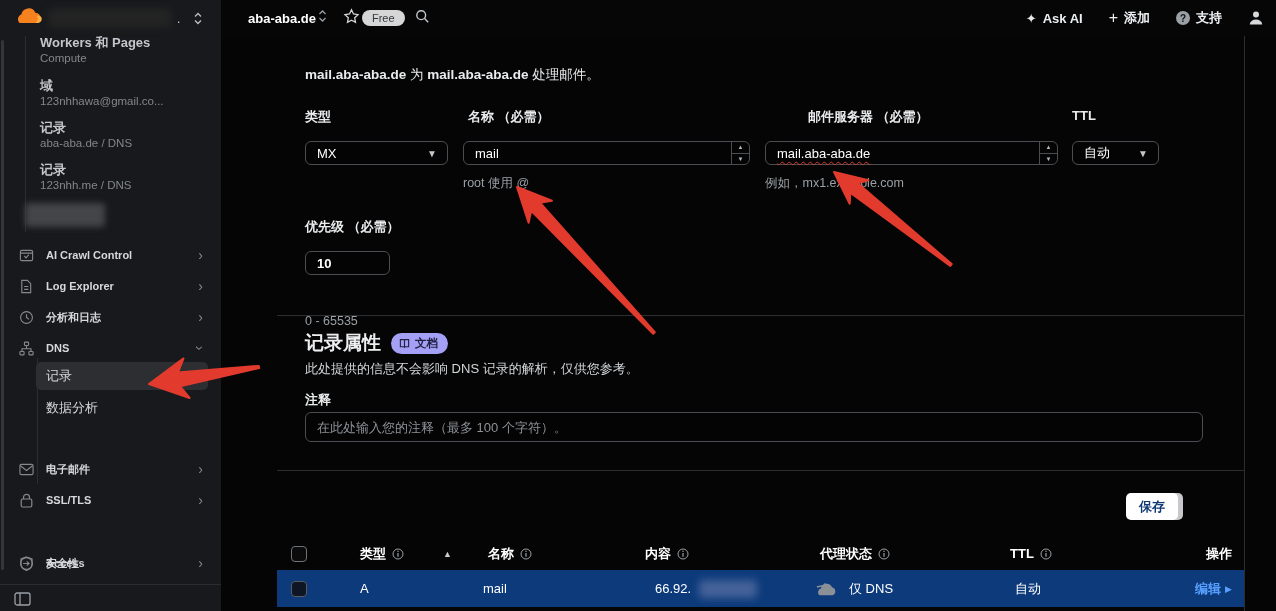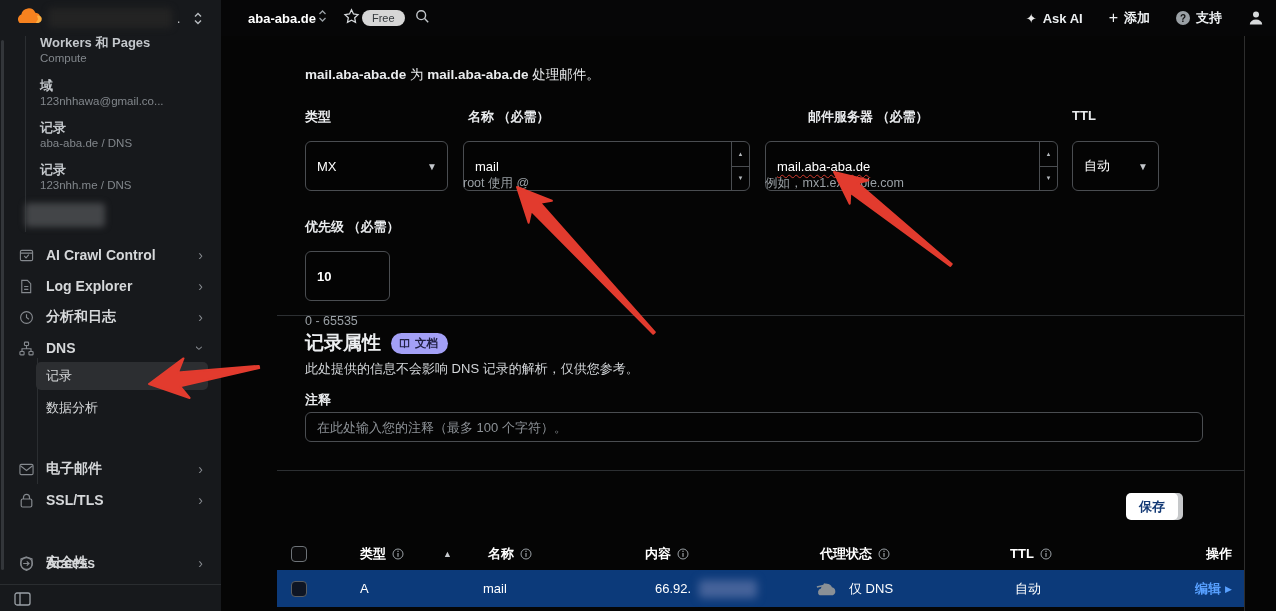--- a/index.html
+++ b/index.html
@@ -25,38 +25,38 @@
   
   .sidebar { position:absolute; left:0; top:36px; width:221px; height:575px; background:#17191c; z-index:5; }
   .side-scroll { position:absolute; left:1px; top:4px; width:3px; height:530px; background:#33363a; border-radius:2px; }
   .hist-guide { position:absolute; left:25px; top:0px; width:1px; height:196px; background:#2b2e31; }
   .hist { position:absolute; left:40px; width:170px; }
   .hist-title { font-size:13px; color:#c3c7cb; font-weight:bold; line-height:15px; }
   .hist-sub { font-size:11.5px; color:#82878c; margin-top:2px; white-space:nowrap; }
   .hist-blur { position:absolute; left:25px; top:167px; width:80px; height:24px; background:#434548; border-radius:4px; filter:blur(3px); }
   .side-item { position:absolute; left:8px; width:205px; height:28px; display:flex; align-items:center; gap:12px; padding-left:10px; border-radius:5px; cursor:pointer; }
   .side-icon { width:16px; display:flex; justify-content:center; color:#85898e; }
-  .side-label { font-size:14px; font-weight:bold; color:#d6d8da; flex:1; }
+  .side-label { font-size:11px; font-weight:bold; color:#d6d8da; flex:1; }
   .side-chev { color:#85898e; font-size:14px; margin-right:10px; }
   .chev-down { display:inline-block; transform:rotate(90deg); }
   .sub-guide { position:absolute; left:37px; top:322px; width:1px; height:126px; background:#2b2e31; }
   .side-sub { position:absolute; left:36px; width:172px; height:28px; display:flex; align-items:center; padding-left:10px; border-radius:5px; font-size:13px; color:#d6d8da; cursor:pointer; }
   .side-sub.selected { background:#2c2e31; }
   .side-footer-line { position:absolute; left:0; top:548px; width:221px; height:1px; background:#2a2d30; }
   .collapse-btn { position:absolute; left:14px; top:556px; color:#9aa0a6; cursor:pointer; }
 
   
   .main { position:absolute; left:221px; top:36px; width:1055px; height:575px; background:#050505; }
   .scroll-divider { position:absolute; left:1244px; top:36px; width:1px; height:575px; background:#2e2e2e; z-index:6; }
 
   .intro { position:absolute; left:305px; top:66px; font-size:13.5px; color:#e9ebed; }
   .intro b { font-weight:bold; }
 
   .flabel { position:absolute; font-size:13px; font-weight:bold; color:#e9ebed; }
-  .field { position:absolute; height:50px; background:#040404; border:1px solid #4a4d51; border-radius:6px; color:#fff; font-size:13px; display:flex; align-items:center; padding:0 11px; }
+  .field { position:absolute; height:24px; background:#040404; border:1px solid #4a4d51; border-radius:6px; color:#fff; font-size:13px; display:flex; align-items:center; padding:0 11px; }
   .caret { position:absolute; right:10px; color:#c3c7cb; font-size:10px; }
   .stepper { position:absolute; right:0; top:0; bottom:0; width:18px; border-left:1px solid #4a4d51; display:flex; flex-direction:column; border-radius:0 6px 6px 0; overflow:hidden; }
   .stepper .st { flex:1; display:flex; align-items:center; justify-content:center; font-size:6px; color:#b5b9bd; cursor:pointer; }
   .stepper .st + .st { border-top:1px solid #4a4d51; }
   .hint { position:absolute; font-size:12.5px; color:#9aa0a5; }
   .squiggle { text-decoration:underline wavy #d13b2e 1px; text-underline-offset:3px; }
 
   .divider { position:absolute; left:277px; width:967px; height:1px; background:#2c2f32; }
 
   .attr-title { position:absolute; left:305px; top:330px; font-size:19px; font-weight:bold; color:#eceef0; display:flex; align-items:center; gap:10px; }

